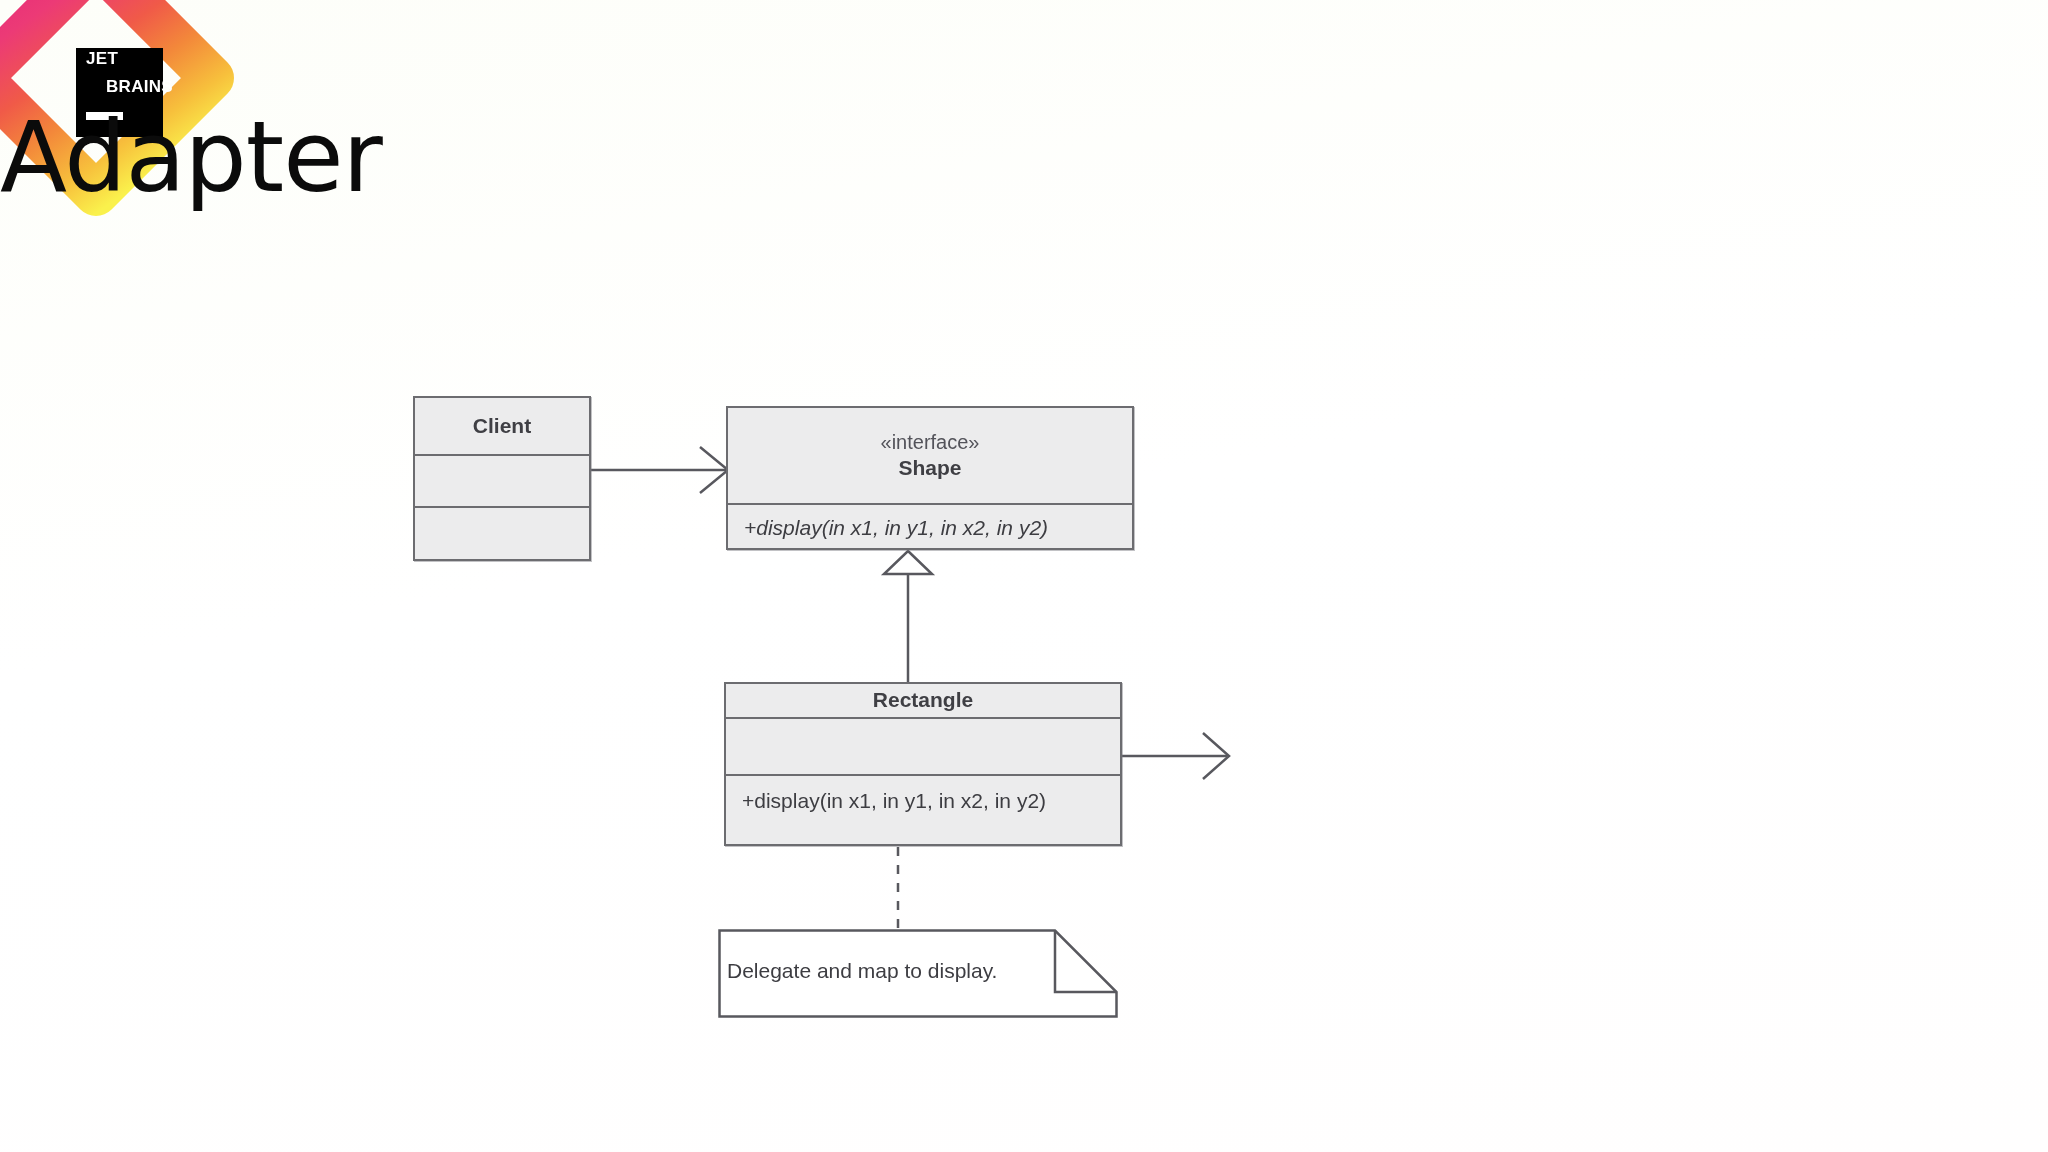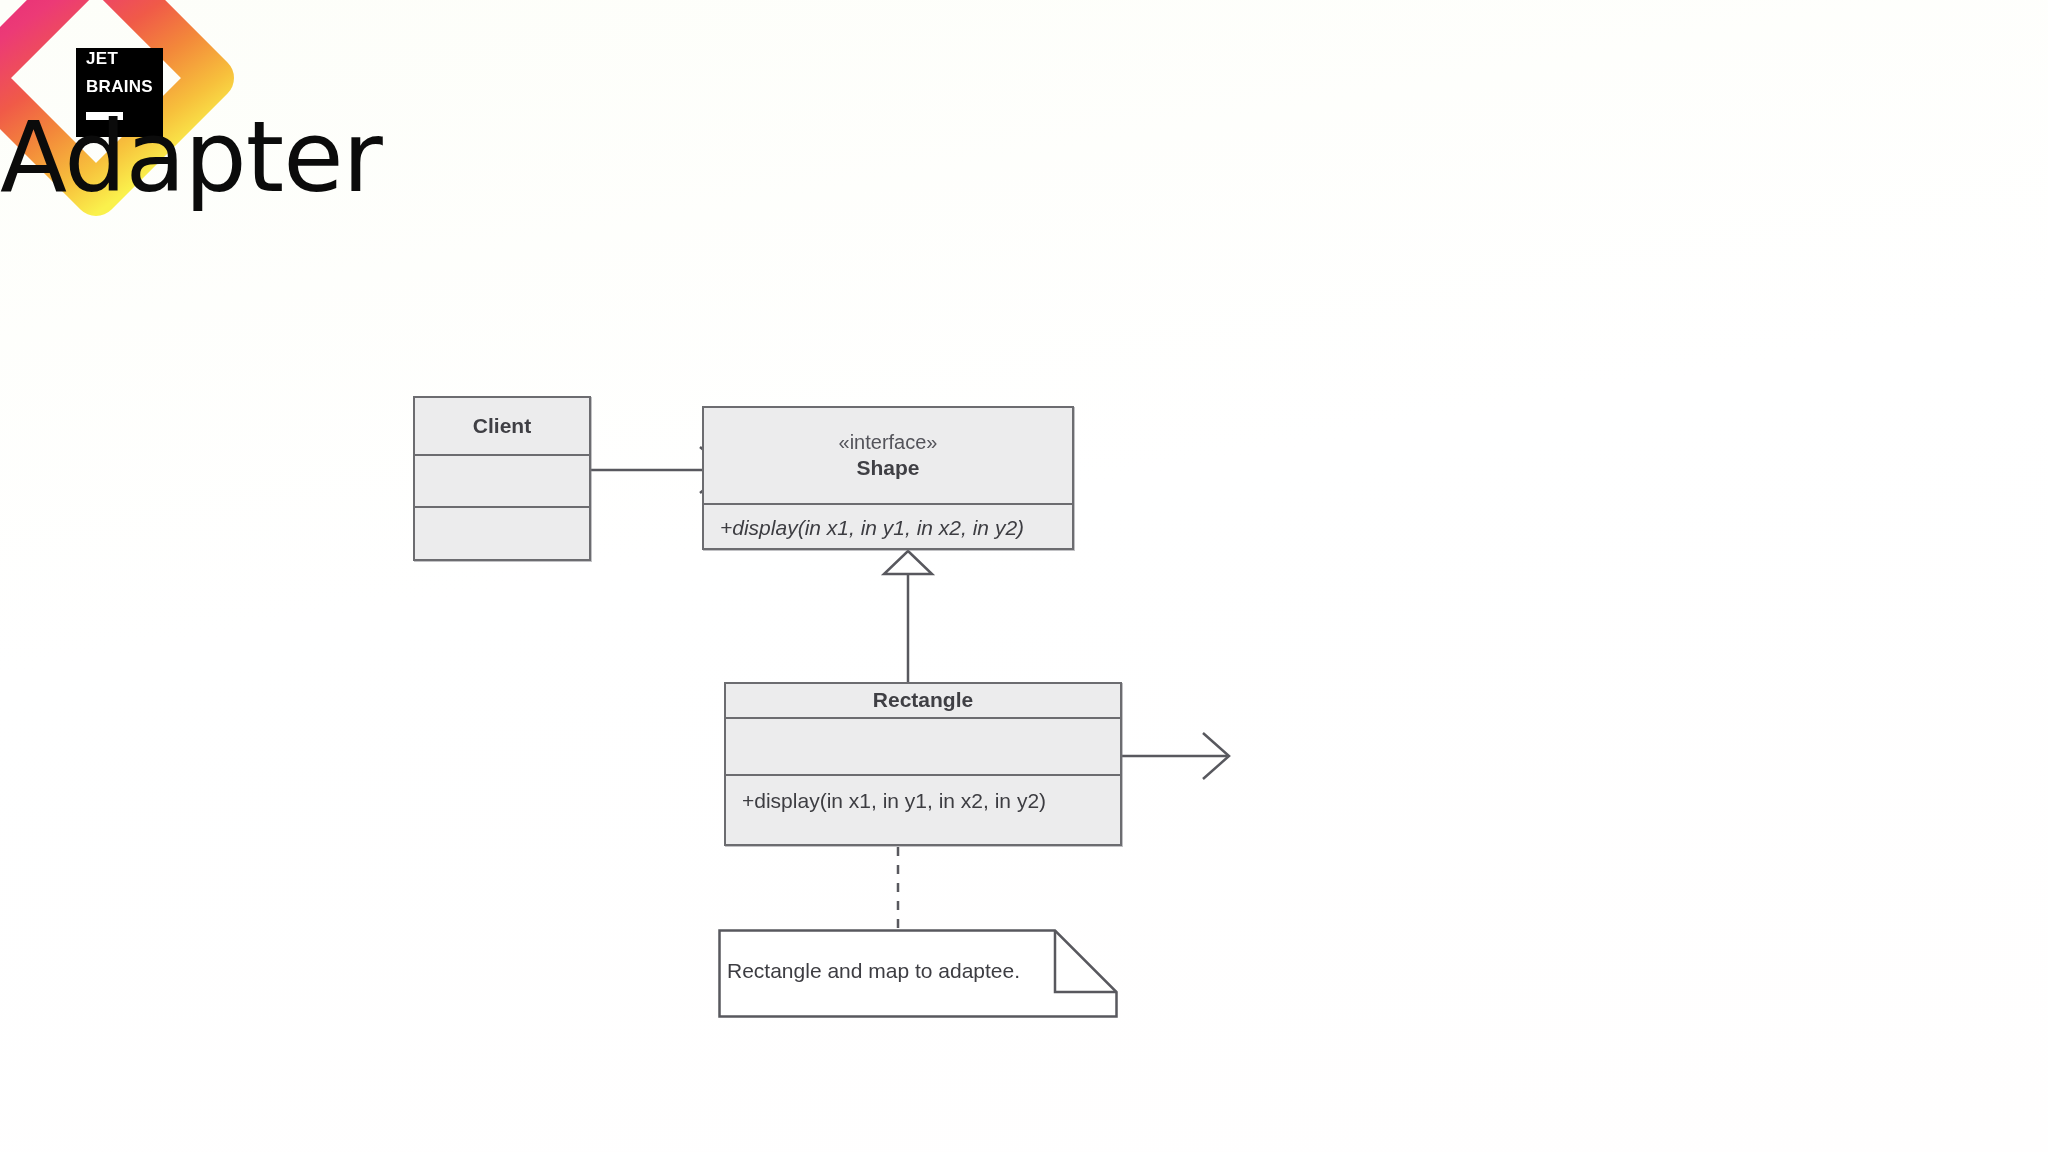--- a/index.html
+++ b/index.html
@@ -42,21 +42,21 @@
     position: absolute;
     left: 10px;
     color: #ffffff;
     font-family: "Liberation Sans", sans-serif;
     font-weight: bold;
     font-size: 17px;
     letter-spacing: 0.3px;
     line-height: 19px;
   }
   .logo-word-line.l1 { top: 1px; }
-  .logo-word-line.l2 { top: 29px; }
+  .logo-word-line.l2 { top: 29px; margin-left: 20px; }
   .logo-underbar {
     position: absolute;
     left: 10px;
     top: 64px;
     width: 37px;
     height: 8px;
     background: #ffffff;
   }
 
   
@@ -196,21 +196,21 @@
   </svg>
 
   <div class="uml-class" style="left:413px; top:396px; width:178px; height:165px;">
     <div class="uml-compartment uml-head" style="height:56px;border-radius:16px;">
       <div class="uml-classname">Client</div>
     </div>
     <div class="uml-compartment uml-empty" style="height:52px;"></div>
     <div class="uml-compartment uml-empty" style="height:53px;"></div>
   </div>
 
-  <div class="uml-class" style="left:702px; top:406px; width:372px; height:144px;">
+  <div class="uml-class" style="left:726px; top:406px; width:408px; height:144px;">
     <div class="uml-compartment uml-head" style="height:95px;">
       <div class="uml-stereotype">«interface»</div>
       <div class="uml-classname">Shape</div>
     </div>
     <div class="uml-compartment uml-ops italic" style="height:47px;">+display(in x1, in y1, in x2, in y2)</div>
   </div>
 
   <div class="uml-class" style="left:724px; top:682px; width:398px; height:164px;">
     <div class="uml-compartment uml-head" style="height:33px;">
       <div class="uml-classname">Rectangle</div>
@@ -218,16 +218,16 @@
     <div class="uml-compartment uml-empty" style="height:57px;"></div>
     <div class="uml-compartment uml-ops" style="height:52px;">+display(in x1, in y1, in x2, in y2)</div>
   </div>
 
 
   <div id="note-delegate">
     <svg width="400" height="89" viewBox="0 0 400 89">
       <path d="M 1.5 1.5 L 337 1.5 L 398.5 63 L 398.5 87.5 L 1.5 87.5 Z" fill="#ffffff" stroke="#58585e" stroke-width="2.5"></path>
       <polyline points="337,1.5 337,63 398.5,63" fill="none" stroke="#58585e" stroke-width="2.5"></polyline>
     </svg>
-    <div id="note-text">Rectangle and map to adaptee.</div>
+    <div id="note-text">Delegate and map to display.</div>
   </div>
 
 </div>
 
 </body></html>

